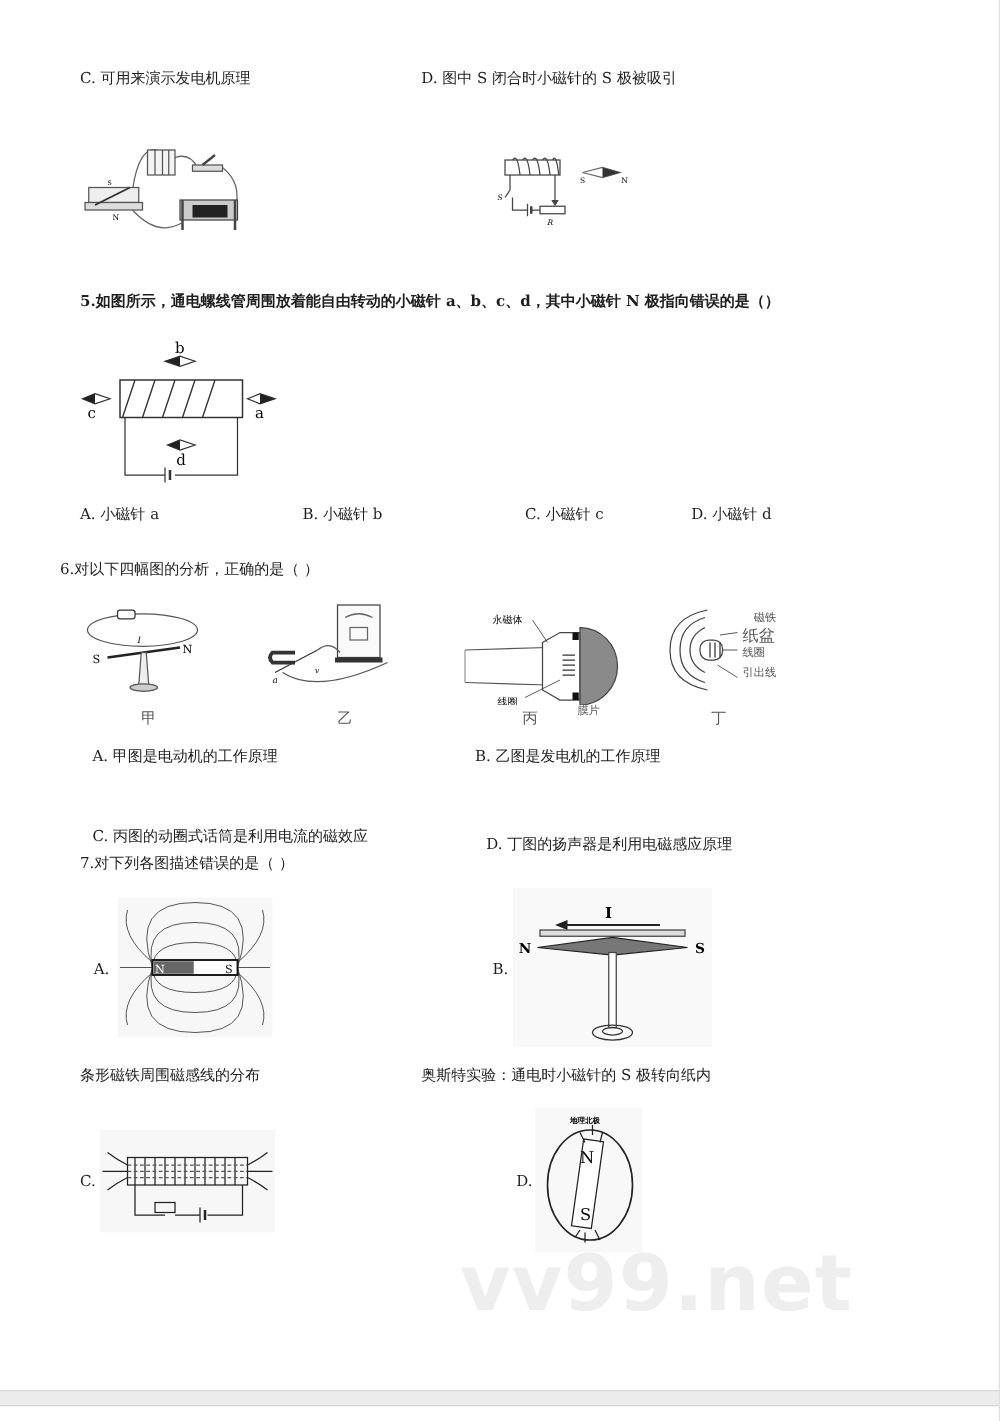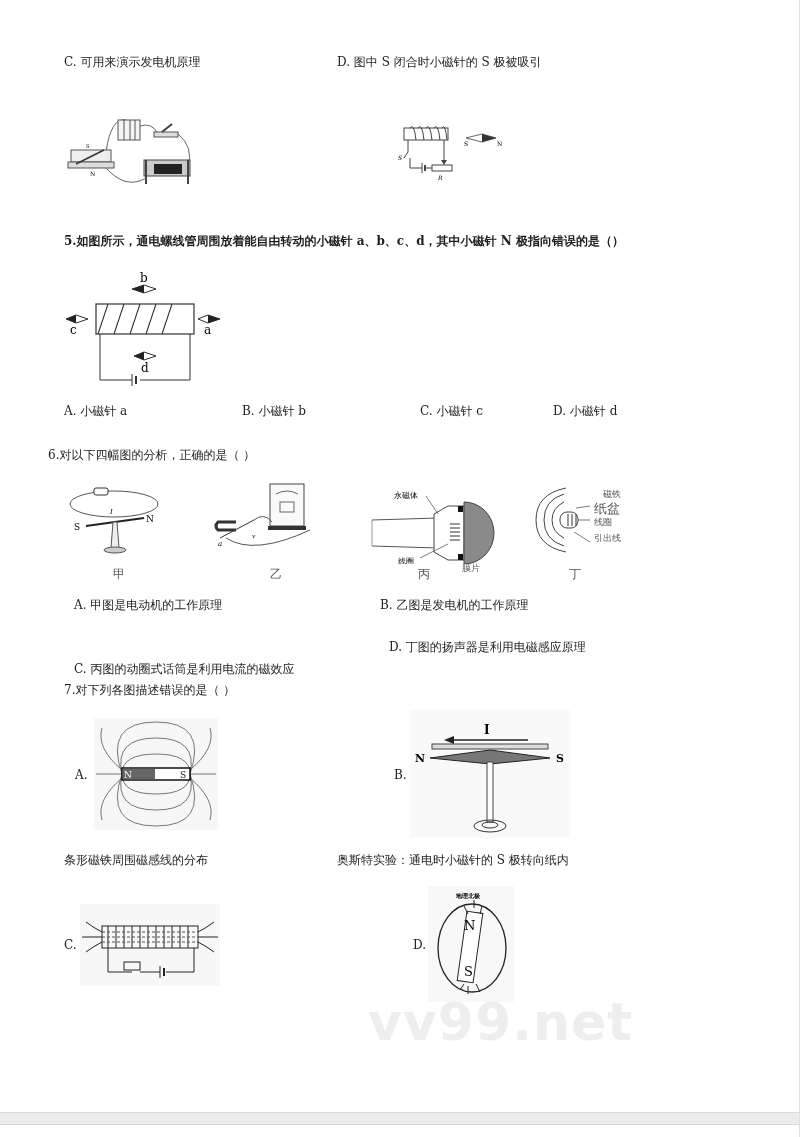--- a/index.html
+++ b/index.html
@@ -6,21 +6,21 @@
   body {
     width: 800px; height: 1137px; background: #ffffff; position: relative; overflow: hidden;
     font-family: "DejaVu Serif", "Liberation Serif", serif; color: #222;
   }
   .t { position: absolute; font-size: 12px; line-height: 18px; white-space: nowrap; color: #1e1e1e; }
   .fig { position: absolute; }
   .fig svg { display: block; }
   .figlabel { position: absolute; font-size: 12px; color: #555; }
   .watermark {
     position: absolute; left: 368px; top: 996px; font-family: "DejaVu Sans", "Liberation Sans", sans-serif;
-    font-weight: bold; font-size: 52px; letter-spacing: 1px; color: #eeeeee; line-height: 1;
+    font-weight: bold; font-size: 62px; letter-spacing: 1px; color: #eeeeee; line-height: 1;
   }
   .bottom-strip {
     position: absolute; left: 0; top: 1112px; width: 800px; height: 11px;
     background: #ececec; border-top: 1px solid #d8d8d8; border-bottom: 1px solid #d8d8d8;
   }
   .right-edge { position: absolute; right: 0; top: 0; width: 1px; height: 1137px; background: #e0e0e0; }
   .svgtxt { font-family: "DejaVu Serif", "Liberation Serif", serif; }
 </style>
 </head>
 <body>
@@ -173,21 +173,21 @@
 </div>
 <div class="figlabel" style="left:567px;top:488px;font-size:9px;margin-left:36px;">磁铁</div>
 <div class="figlabel" style="left:594px;top:500px;font-size:13px;">纸盆</div>
 <div class="figlabel" style="left:594px;top:516px;font-size:9px;">线圈</div>
 <div class="figlabel" style="left:594px;top:532px;font-size:9px;">引出线</div>
 <div class="figlabel" style="left:569px;top:566px;">丁</div>
 
 <div class="t" style="left:74px;top:596px;">A. 甲图是电动机的工作原理</div>
 <div class="t" style="left:380px;top:596px;">B. 乙图是发电机的工作原理</div>
 <div class="t" style="left:74px;top:660px;">C. 丙图的动圈式话筒是利用电流的磁效应</div>
-<div class="t" style="left:389px;top:638px;">D. 丁图的扬声器是利用电磁感应原理</div>
+<div class="t" style="left:389px;top:666px;">D. 丁图的扬声器是利用电磁感应原理</div>
 
 <div class="t" style="left:64px;top:681px;">7.对下列各图描述错误的是（    ）</div>
 
 <div class="t" style="left:75px;top:766px;">A.</div>
 <div class="fig" style="left:94px;top:718px;">
   <svg width="124" height="112" viewBox="0 0 124 112">
     <rect width="124" height="112" fill="#f7f7f7"></rect>
     <g fill="none" stroke="#555" stroke-width="0.8">
       <path d="M28 56 Q28 36 62 36 Q96 36 96 56 Q96 76 62 76 Q28 76 28 56"></path>
       <path d="M28 56 Q20 20 62 20 Q104 20 96 56 Q104 92 62 92 Q20 92 28 56"></path>

